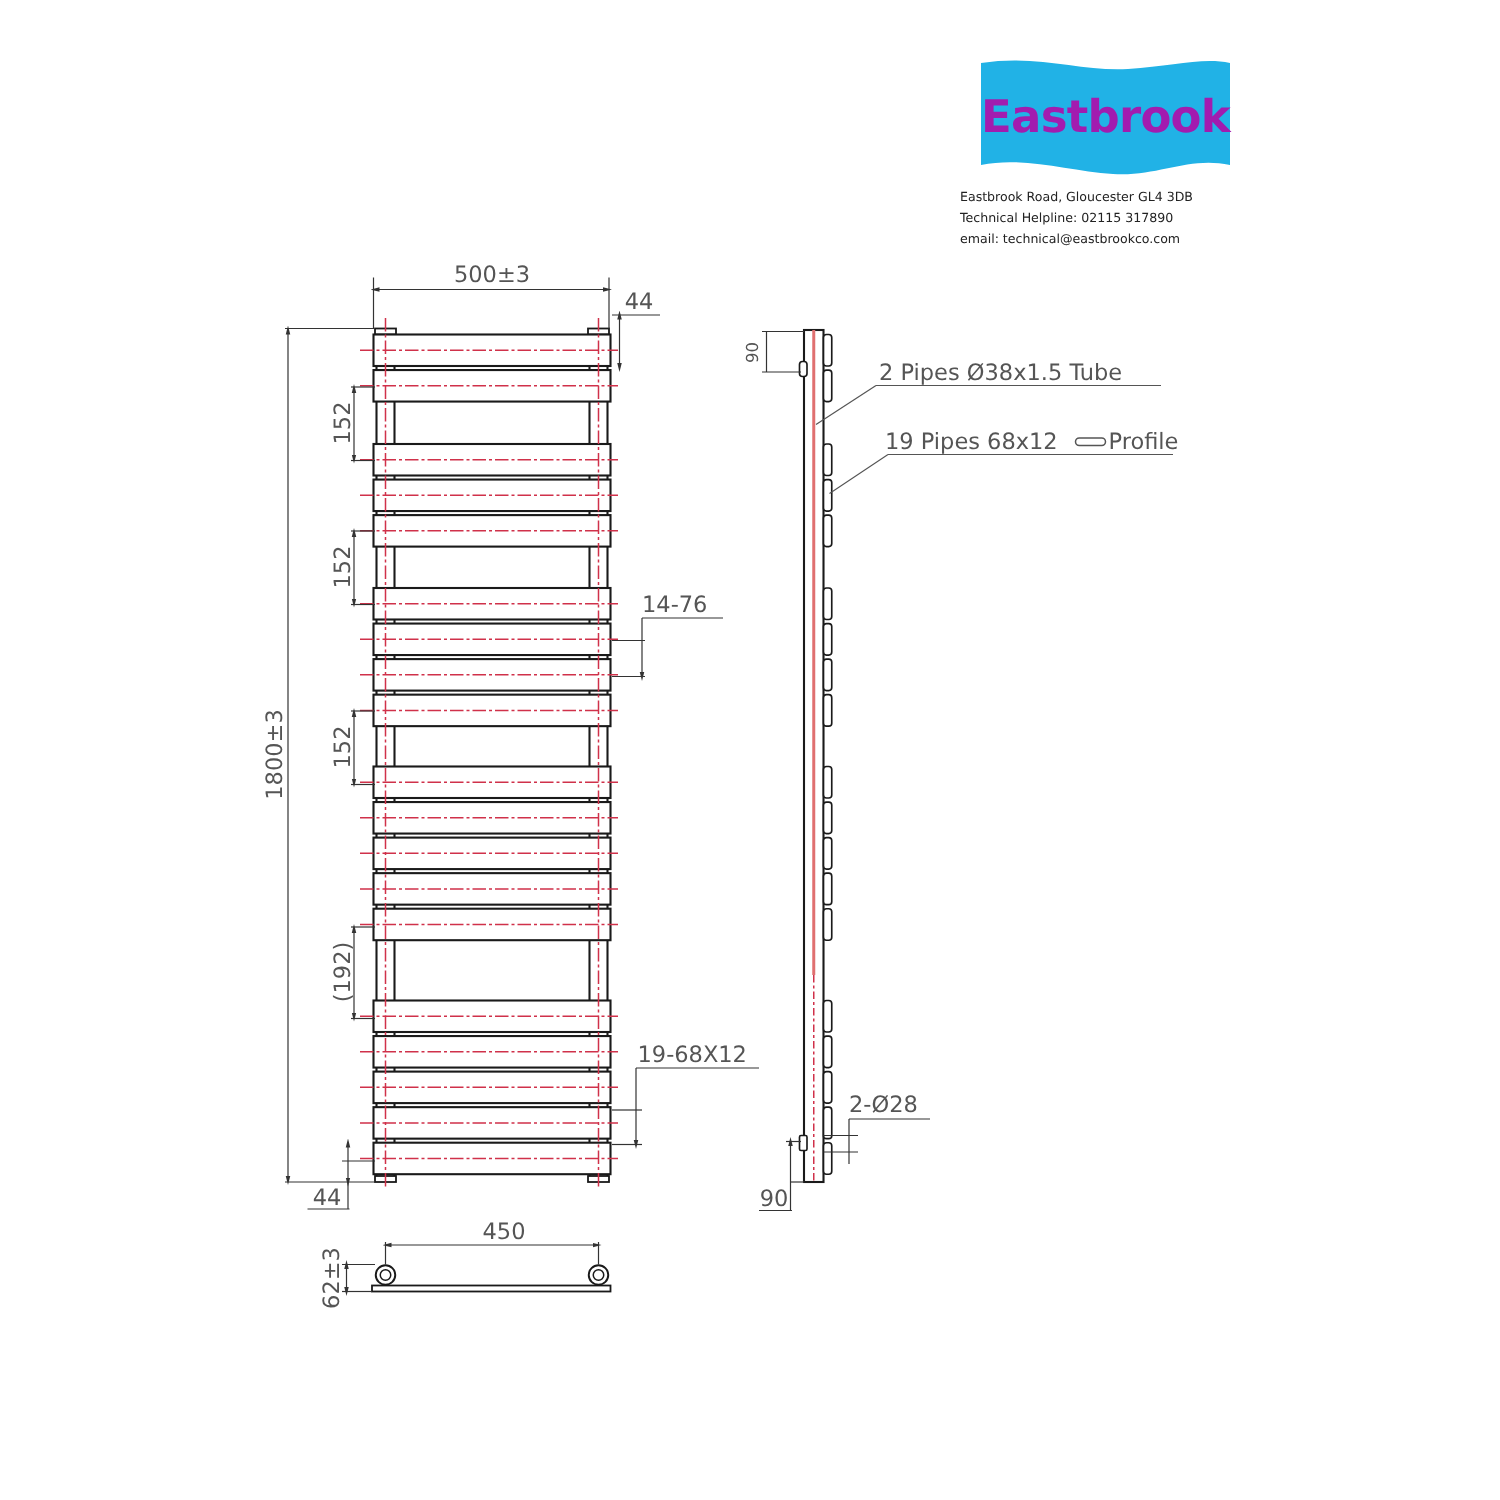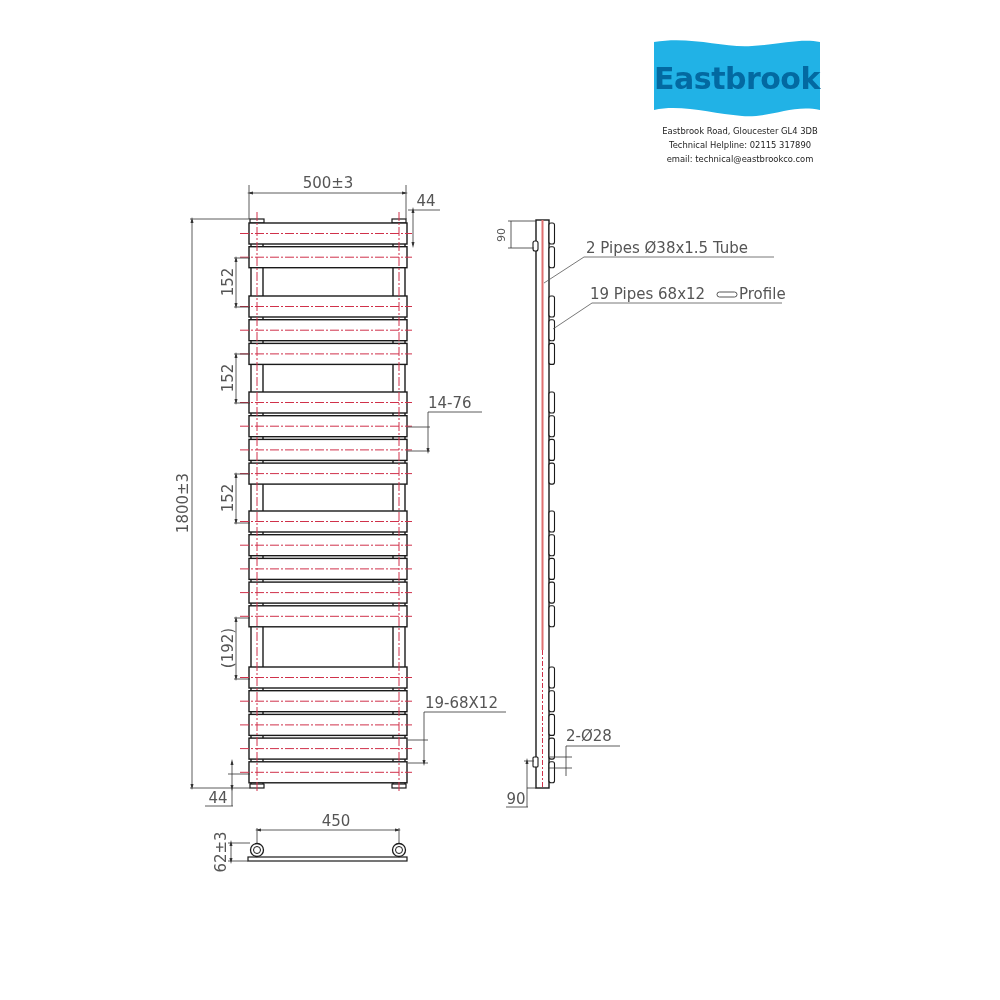--- a/index.html
+++ b/index.html
@@ -1,20 +1,20 @@
 <!DOCTYPE html>
 <html><head>
   <meta charset="utf-8">
   <style>
     html, body { margin: 0; padding: 0; background: #ffffff; }
     body { width: 1000px; height: 1000px; position: relative; overflow: hidden; font-family: "Liberation Sans", sans-serif; }
     #drawing { position: absolute; left: 0; top: 0; width: 1000px; height: 1000px; }
     .logo-box { position: absolute; left: 652px; top: 38px; width: 170px; height: 80px; }
-    .logo-text { position: absolute; left: 0; top: 0; width: 170px; height: 80px; display: flex; align-items: center; justify-content: center; color: #0369a1; font-family: "DejaVu Sans", sans-serif; font-weight: bold; font-size: 30px; letter-spacing: -0.5px; }
-    .contact { position: absolute; left: 640px; top: 124px; width: 200px; text-align: center; font-family: "DejaVu Sans", sans-serif; font-size: 8.4px; line-height: 14px; color: #222; }
+    .logo-text { position: absolute; left: 0; top: 0; width: 170px; height: 80px; display: flex; align-items: center; justify-content: center; color: #a21caf; font-family: "DejaVu Sans", sans-serif; font-weight: bold; font-size: 30px; letter-spacing: -0.5px; }
+    .contact { position: absolute; left: 640px; top: 124px; width: 200px; text-align: left; font-family: "DejaVu Sans", sans-serif; font-size: 8.4px; line-height: 14px; color: #222; }
     .contact div { white-space: nowrap; }
     .dimtxt { font-family: "DejaVu Sans", sans-serif; font-size: 15px; fill: #555; }
     .dimtxt-s { font-family: "DejaVu Sans", sans-serif; font-size: 11px; fill: #555; }
   </style>
 </head>
 <body>
 
 <div class="logo-box">
   <svg width="170" height="80" viewBox="0 0 170 80">
     <path d="M2,4 C40,-2 70,10 100,8 C130,6 150,0 168,4 L168,72 C140,66 120,80 90,78 C60,76 30,66 2,72 Z" fill="#21b2e6"></path>

